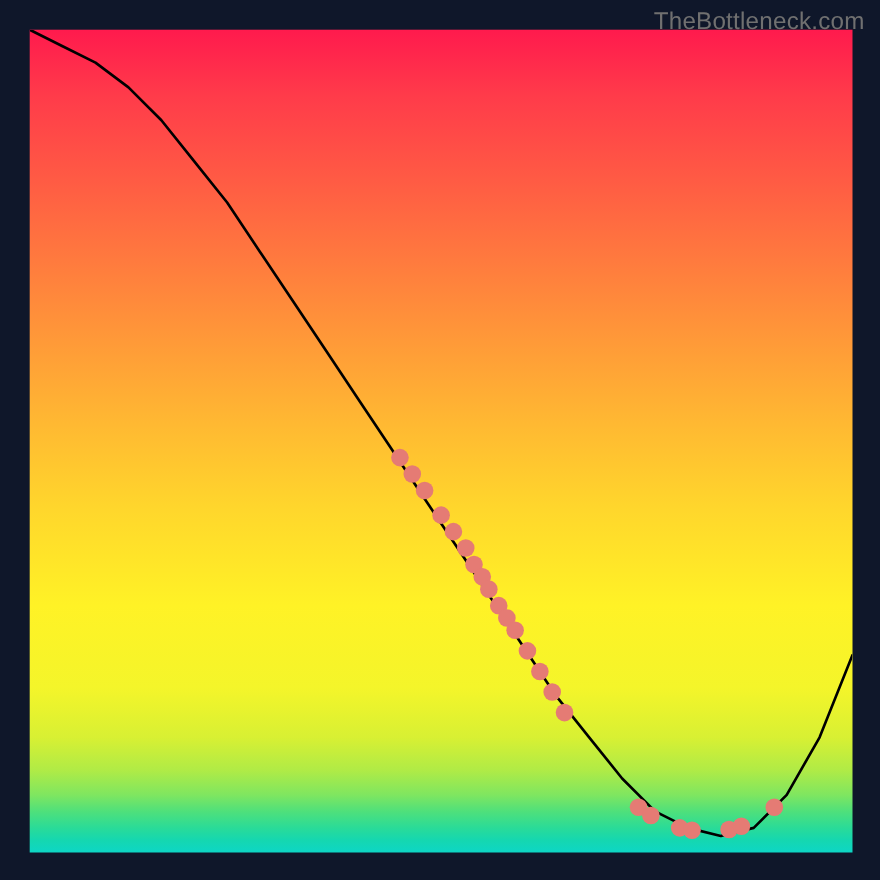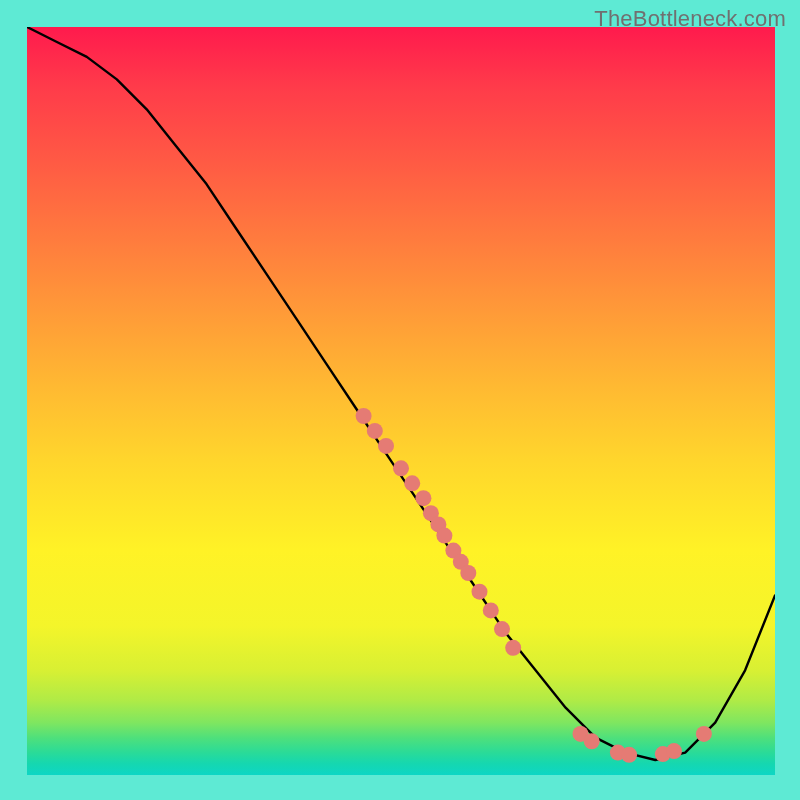--- a/index.html
+++ b/index.html
@@ -8,21 +8,21 @@
     width: 800px;
     height: 800px;
     background: #000;
     overflow: hidden;
     font-family: Arial, Helvetica, sans-serif;
   }
   .stage {
     position: relative;
     width: 800px;
     height: 800px;
-    background: #5eead4;
+    background: #0f172a;
   }
   .watermark {
     position: absolute;
     top: 6px;
     right: 14px;
     color: #707070;
     font-size: 22px;
     font-weight: 500;
     letter-spacing: 0.2px;
     z-index: 50;

